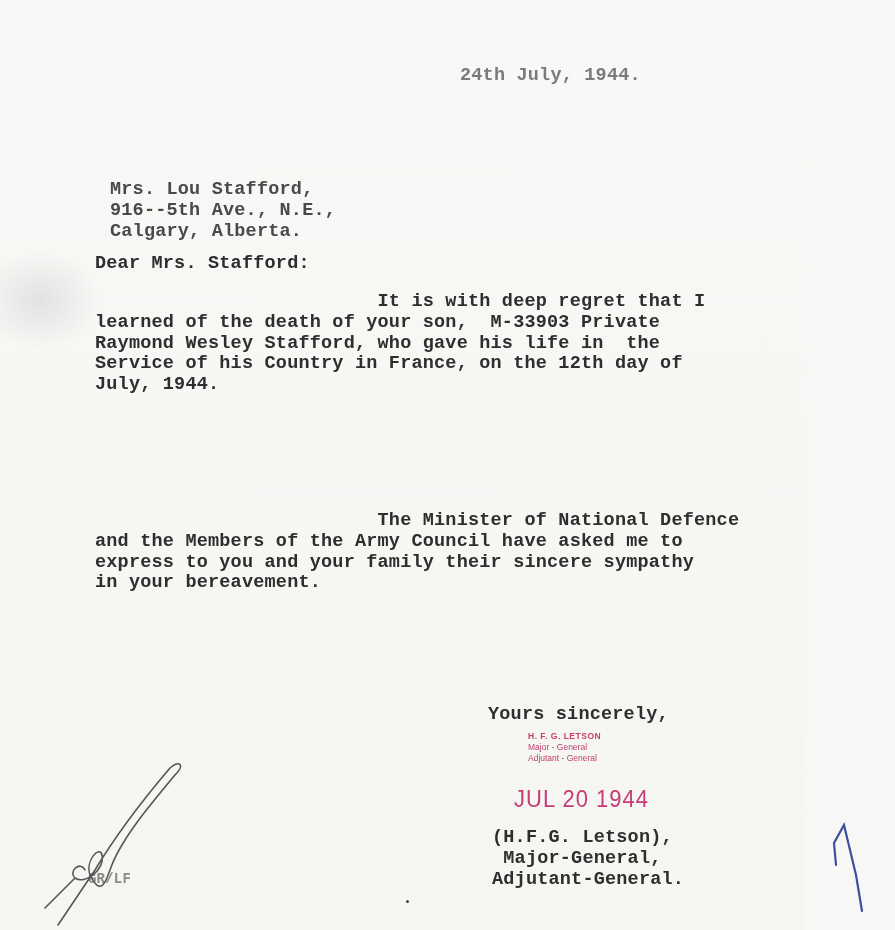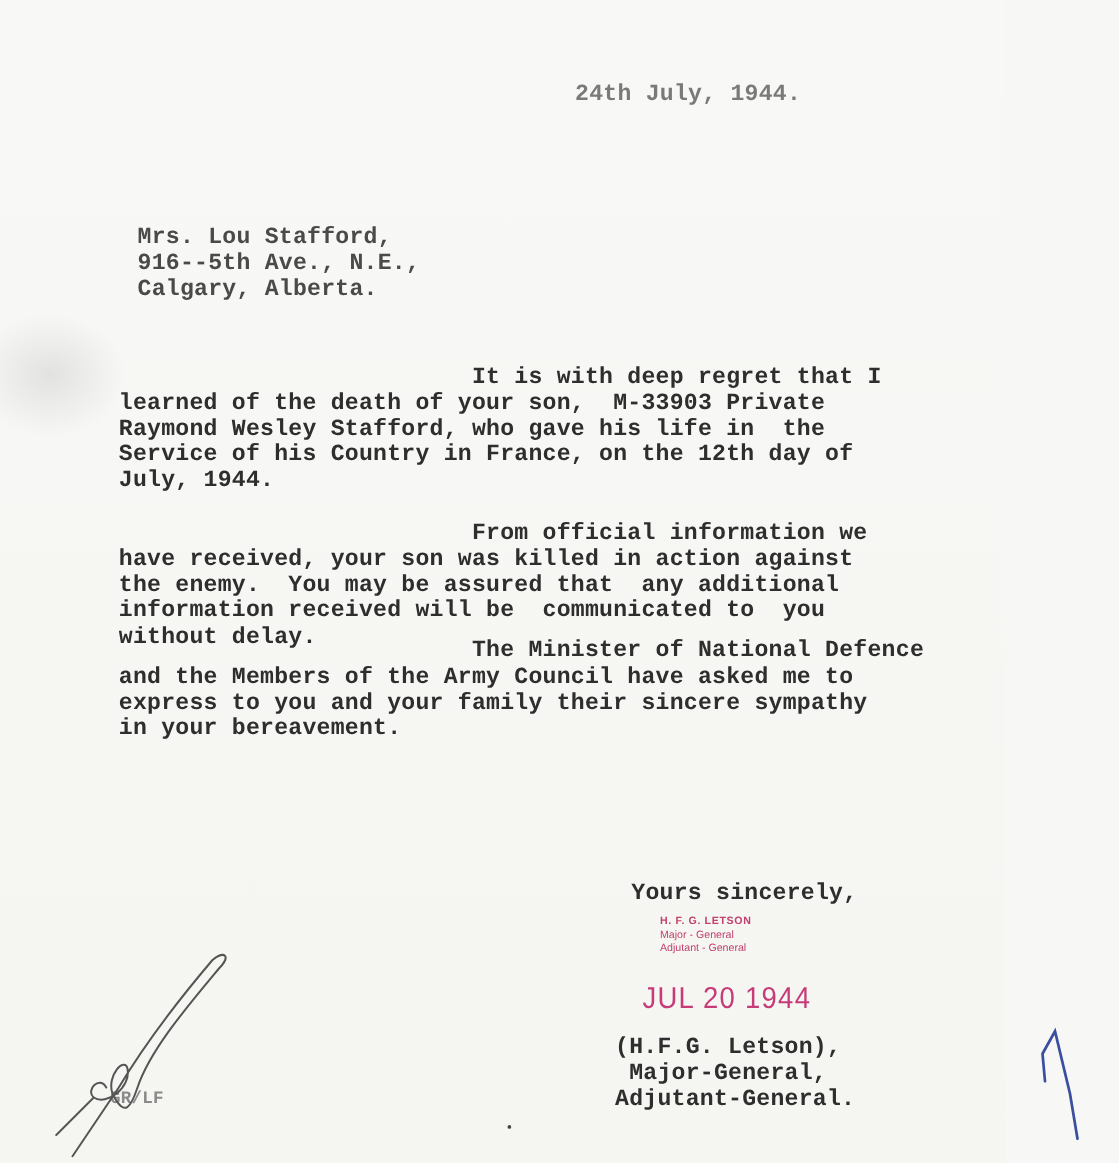--- a/index.html
+++ b/index.html
@@ -24,21 +24,21 @@
     letter-spacing: 0.2px;
     color: #2e2e2e;
   }
   .date { left: 460px; top: 66px; color: #7a7a7a; font-weight: bold; }
   .addr { left: 95px; top: 180px; color: #4a4a4a; margin-left: 15px; }
   .salutation { left: 95px; top: 254px; }
   .p1 { left: 95px; top: 292px; }
   .p2 { left: 95px; top: 417px; }
   .p3 { left: 95px; top: 511px; }
   .p4 { left: 95px; top: 645px; }
-  .closing { left: 505px; top: 705px; }
+  .closing { left: 488px; top: 705px; }
   .sigblock { left: 492px; top: 828px; }
   .initials { left: 88px; top: 869px; font-size: 14px; color: #8a8a8a; }
   .stamp-name {
     position: absolute; left: 528px; top: 731px;
     font-family: "Liberation Sans", sans-serif;
     color: #c2416f; font-size: 8.5px; line-height: 11px; text-align: left;
     width: 100px;
   }
   .stamp-name .l1 { font-weight: bold; letter-spacing: 0.5px; }
   .stamp-date {
@@ -55,31 +55,27 @@
 <body>
 
 <div class="page">
 
   <div class="tw date">24th July, 1944.</div>
 
   <div class="tw addr"><span>Mrs. Lou Stafford,</span>
 <span>916--5th Ave., N.E.,</span>
 <span>Calgary, Alberta.</span></div>
 
+  <div class="tw salutation">Dear Mrs. Stafford:</div>
 
   <div class="tw p1">                         It is with deep regret that I
 learned of the death of your son,  M-33903 Private
 Raymond Wesley Stafford, who gave his life in  the
 Service of his Country in France, on the 12th day of
 July, 1944.</div>
-  <div class="tw p2">                         From official information we
-have received, your son was killed in action against
-the enemy.  You may be assured that  any additional
-information received will be  communicated to  you
-without delay.</div>
   <div class="tw p3">                         The Minister of National Defence
 and the Members of the Army Council have asked me to
 express to you and your family their sincere sympathy
 in your bereavement.</div>
 
   <div class="tw closing">Yours sincerely,</div>
 
   <div class="stamp-name">
     <div class="l1">H. F. G. LETSON</div>
     <div>Major - General</div>

